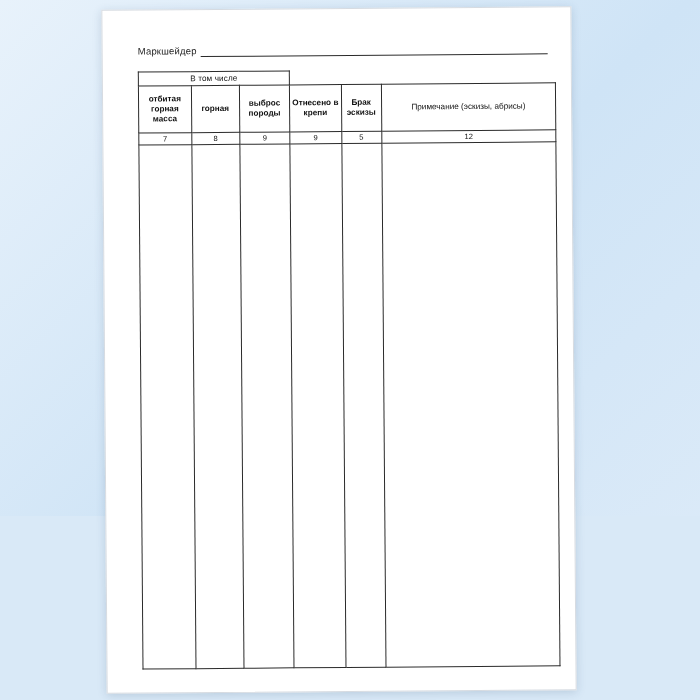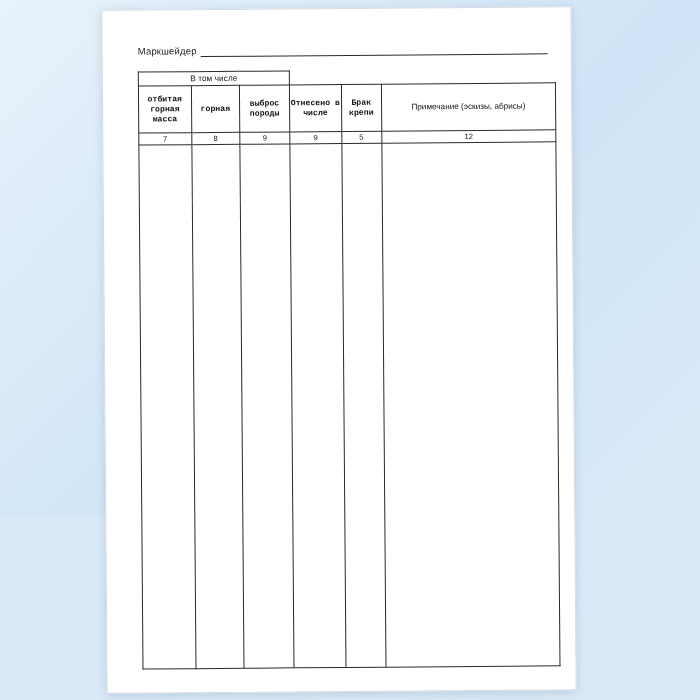--- a/index.html
+++ b/index.html
@@ -89,21 +89,21 @@
   .blank-cell {
     border: none !important;
   }
   .hdr {
     height: 46px;
     text-align: center;
     line-height: 1.22;
     font-size: 8.2px;
     padding: 1px 2px;
   }
-  .hdr.bold { font-weight: bold; font-family: Liberation Mono, monospace; }
+  .hdr.bold { font-weight: bold; }
   .numrow td {
     height: 11px;
     text-align: center;
     font-size: 7.6px;
     color: #111;
   }
   .body-row td {
     height: auto;
   }
   .note-head {
@@ -147,22 +147,22 @@
           <td class="grp-head" colspan="3">В том числе</td>
           <td class="blank-cell" rowspan="1"></td>
           <td class="blank-cell" rowspan="1"></td>
           <td class="blank-cell" rowspan="1"></td>
         </tr>
 
         <tr>
           <td class="hdr bold">отбитая горная масса</td>
           <td class="hdr bold">горная</td>
           <td class="hdr bold">выброс породы</td>
-          <td class="hdr bold">Отнесено в числе</td>
-          <td class="hdr bold">Брак крепи</td>
+          <td class="hdr bold">Отнесено в крепи</td>
+          <td class="hdr bold">Брак эскизы</td>
           <td class="hdr note-head">Примечание (эскизы, абрисы)</td>
         </tr>
 
         <tr class="numrow">
           <td>7</td>
           <td>8</td>
           <td>9</td>
           <td>9</td>
           <td>5</td>
           <td>12</td>

